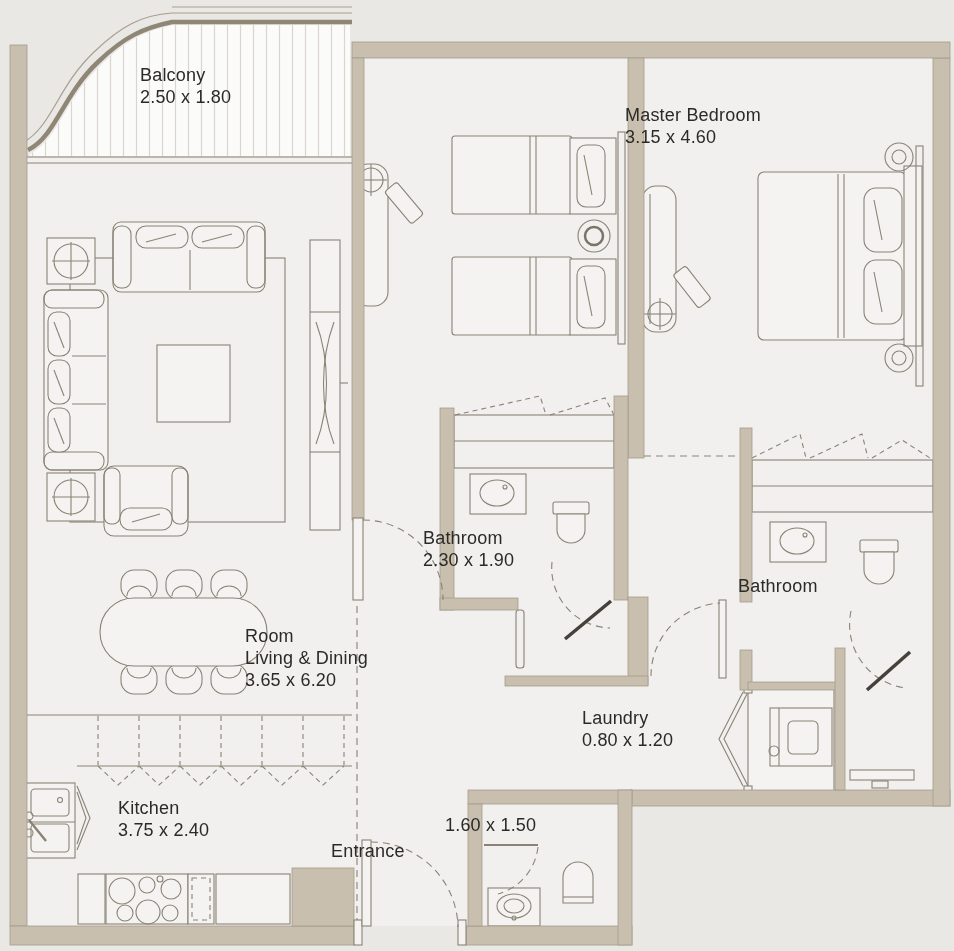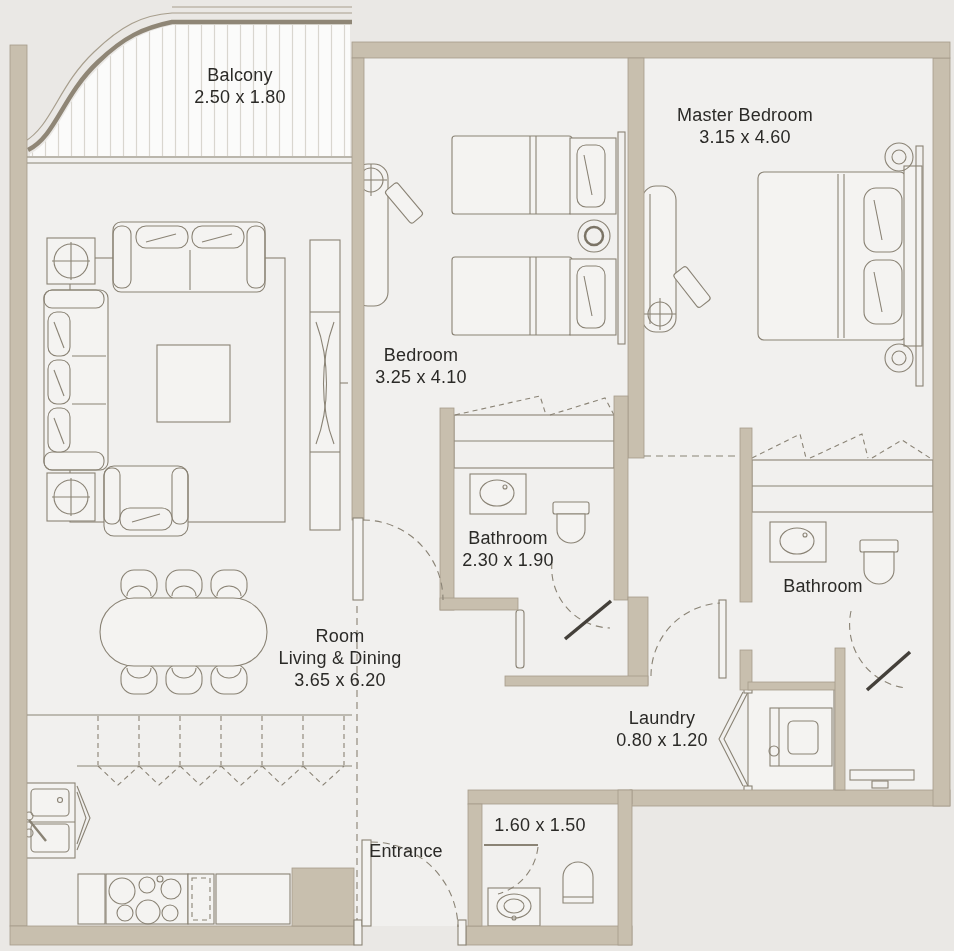--- a/index.html
+++ b/index.html
@@ -1,19 +1,19 @@
 <!DOCTYPE html>
 <html><head>
 <meta charset="utf-8">
 <style>
   html,body{margin:0;padding:0;background:#eae8e5;}
   #plan{position:relative;width:954px;height:951px;background:#eae8e5;overflow:hidden;
         font-family:"Liberation Sans",sans-serif;}
   #plan svg{position:absolute;left:0;top:0;}
-  .lbl{position:absolute;font-size:18px;line-height:22px;color:#2b2a27;text-align:center;
+  .lbl{position:absolute;font-size:18px;line-height:22px;color:#2b2a27;text-align:left;
        letter-spacing:.2px;}
   .lbl span{display:block;}
   .lbl span:empty{display:none;}
   
   .s{stroke:#8a8375;fill:none;stroke-width:1.1;}
   .sf{stroke:#8a8375;fill:#f4f3f1;stroke-width:1.1;}
   .w{fill:#c8bfae;stroke:#a59c8a;stroke-width:.8;}
   .d{stroke:#8a8375;fill:none;stroke-width:1.1;stroke-dasharray:7 5;}
   .d2{stroke:#8a8375;fill:none;stroke-width:1.1;stroke-dasharray:5 4;}
   .dark{stroke:#44403a;fill:none;stroke-width:3.5;}
@@ -290,39 +290,39 @@
 </svg>
 
   <div class="lbl" style="left:140px;top:64px;width:200px;">
     <span>Balcony</span>
       <span>2.50 x 1.80</span>
   </div>
   <div class="lbl" style="left:625px;top:104px;width:240px;">
     <span>Master Bedroom</span>
       <span>3.15 x 4.60</span>
   </div>
-  <div class="lbl" style="left:321px;top:344px;width:200px;">
-    <span>Bedroom</span>
-      <span>3.25 x 4.10</span>
-  </div>
   <div class="lbl" style="left:423px;top:527px;width:170px;">
     <span>Bathroom</span>
       <span>2.30 x 1.90</span>
   </div>
   <div class="lbl" style="left:738px;top:575px;width:170px;">
     <span>Bathroom</span>
   </div>
   <div class="lbl" style="left:245px;top:625px;width:190px;">
     <span>Room</span>
       <span>Living &amp; Dining</span>
       <span>3.65 x 6.20</span>
   </div>
   <div class="lbl" style="left:582px;top:707px;width:160px;">
     <span>Laundry</span>
       <span>0.80 x 1.20</span>
   </div>
+  <div class="lbl" style="left:118px;top:797px;width:190px;">
+    <span>Kitchen</span>
+      <span>3.75 x 2.40</span>
+  </div>
   <div class="lbl" style="left:331px;top:840px;width:150px;">
     <span>Entrance</span>
   </div>
   <div class="lbl" style="left:445px;top:814px;width:190px;">
       <span>1.60 x 1.50</span>
   </div>
 </div>
 
 </body></html>

